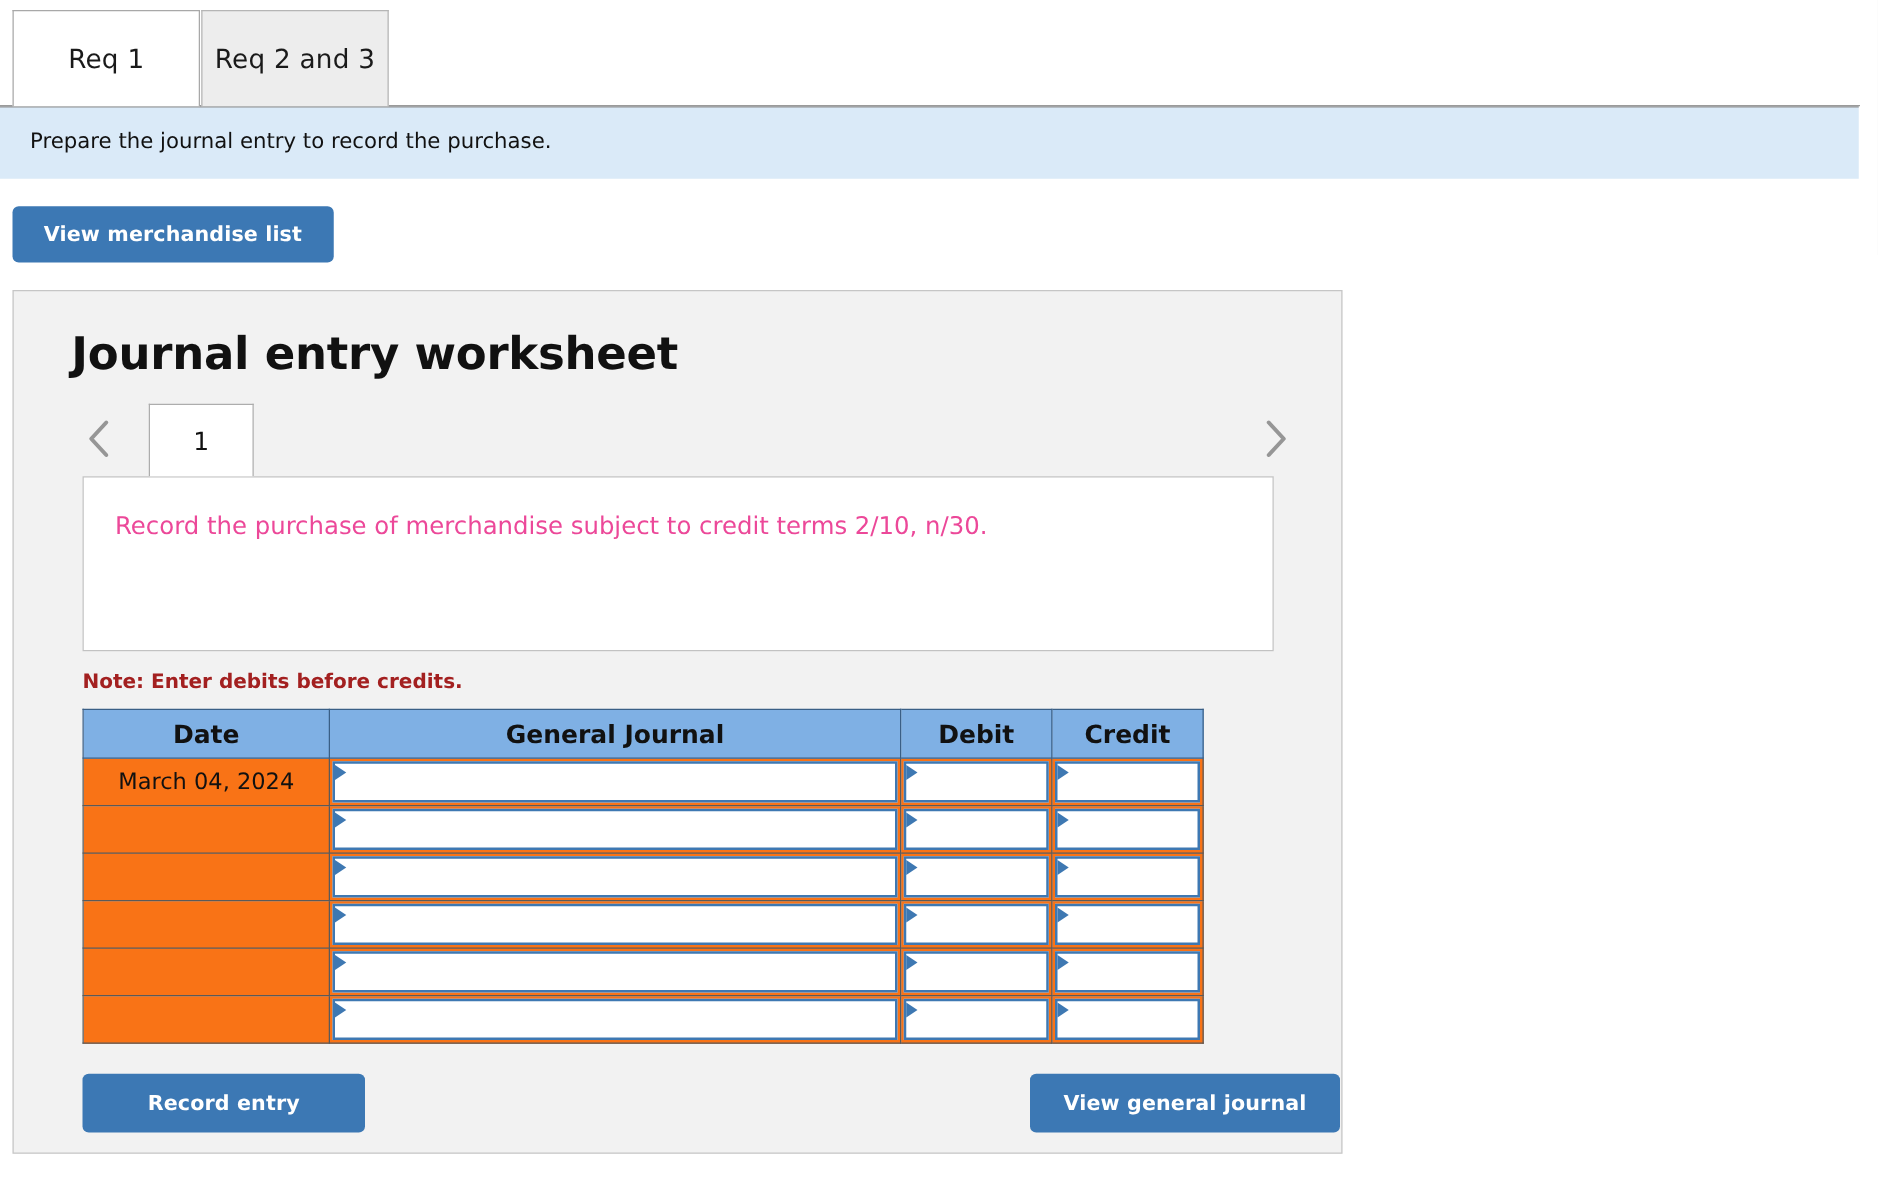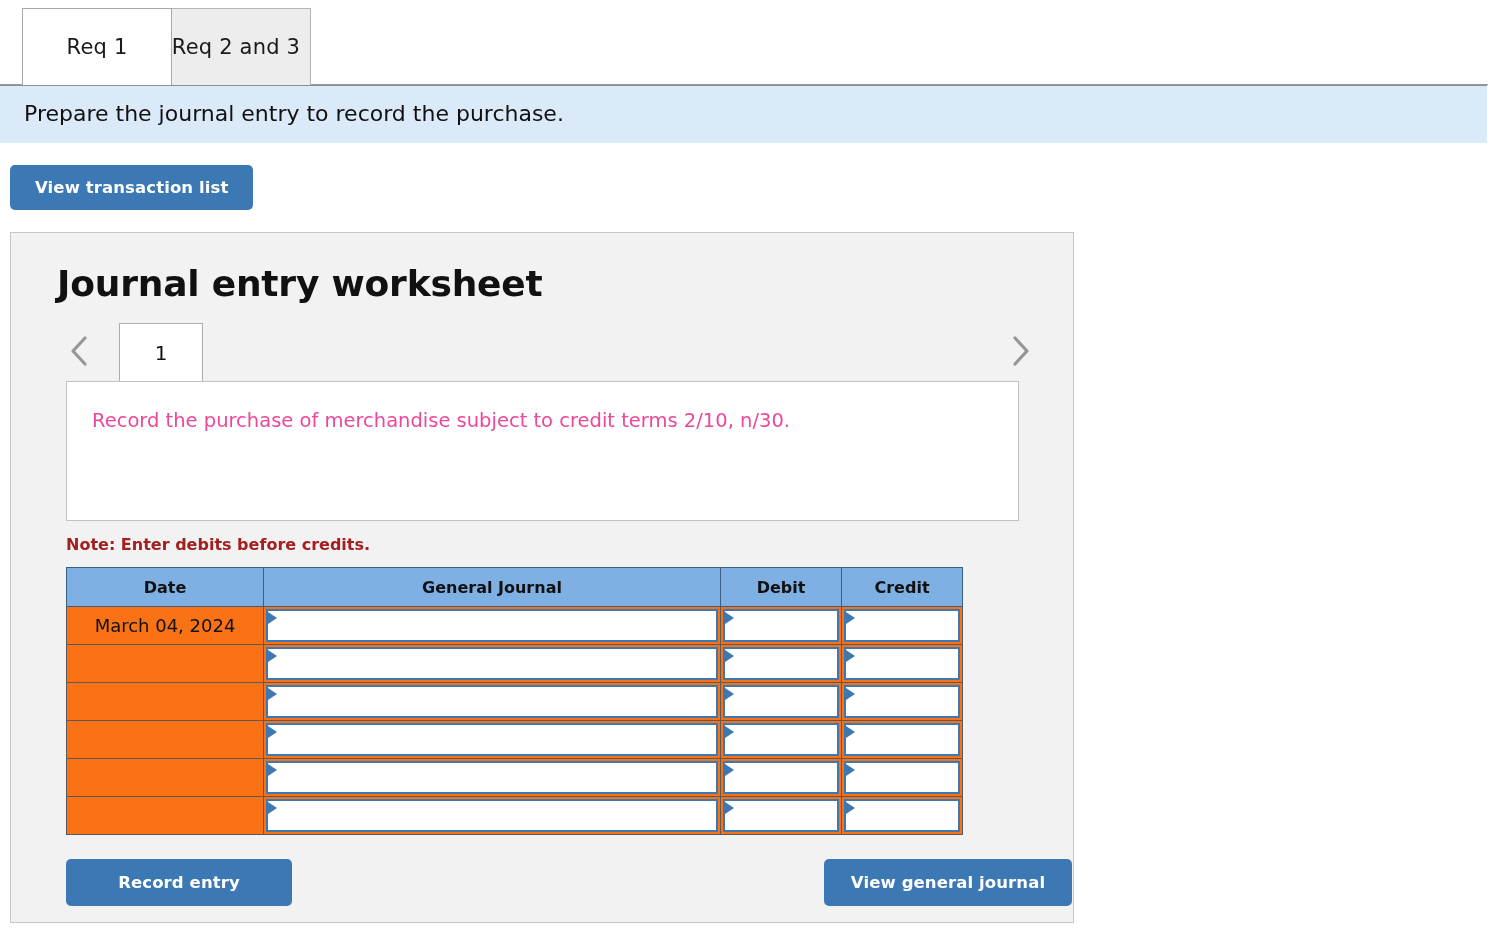--- a/index.html
+++ b/index.html
@@ -48,34 +48,34 @@
   }
   .tab.active {
     background: #ffffff;
     border-color: #a8a8a8;
     z-index: 3;
   }
   .tab.inactive {
     background: #ededed;
     border-color: #b5b5b5;
   }
-  #tab-req1 { left: 22px;  width: 150px; }
+  #tab-req1 { left: 10px;  width: 150px; }
   #tab-req23 { left: 161px; width: 150px; }
 
   
   .banner {
     background: #daeaf8;
     margin: 0;
     padding: 14px 0 16px 24px;
     width: 1487px;
     box-sizing: border-box;
     border-top: 1px solid #8e8e8e;
   }
   .banner-line1 {
-    font-size: 22px;
+    font-size: 17px;
     color: #111111;
     line-height: 27px;
   }
   .banner-line2 {
     font-size: 19.5px;
     color: #a32020;
     line-height: 27px;
     margin-top: 1px;
   }
 
@@ -190,21 +190,21 @@
   }
   table.jtable {
     border-collapse: collapse;
     table-layout: fixed;
     width: 896px;
     border: 1px solid #5a5a5a;
   }
   table.jtable th {
     background: #7fb0e4;
     color: #111111;
-    font-size: 16px;
+    font-size: 20px;
     font-weight: bold;
     height: 38px;
     border: 1px solid #3a5f86;
     padding: 0;
     text-align: center;
   }
   table.jtable td {
     border: 1px solid #5a5a5a;
     height: 37px;
     padding: 0;
@@ -271,21 +271,21 @@
   <div class="tab inactive" id="tab-req23">
     <span>Req 2 and 3</span>
   </div>
 </div>
 
 <div class="banner">
   <div class="banner-line1">Prepare the journal entry to record the purchase.</div>
 </div>
 
 <div class="toolbar">
-  <button class="btn" id="btn-view-transaction-list">View transaction list</button>
+  <button class="btn" id="btn-view-transaction-list">View merchandise list</button>
 </div>
 
 <div class="worksheet">
 
   <div class="worksheet-title">Journal entry worksheet</div>
 
   <div class="pager">
     <div class="chev" id="chev-prev">
       <svg width="22" height="34" viewBox="0 0 22 34" aria-hidden="true">
         <polyline points="17,4 5,17 17,30" fill="none" stroke="#969696" stroke-width="3.2" stroke-linecap="round" stroke-linejoin="round"></polyline>

